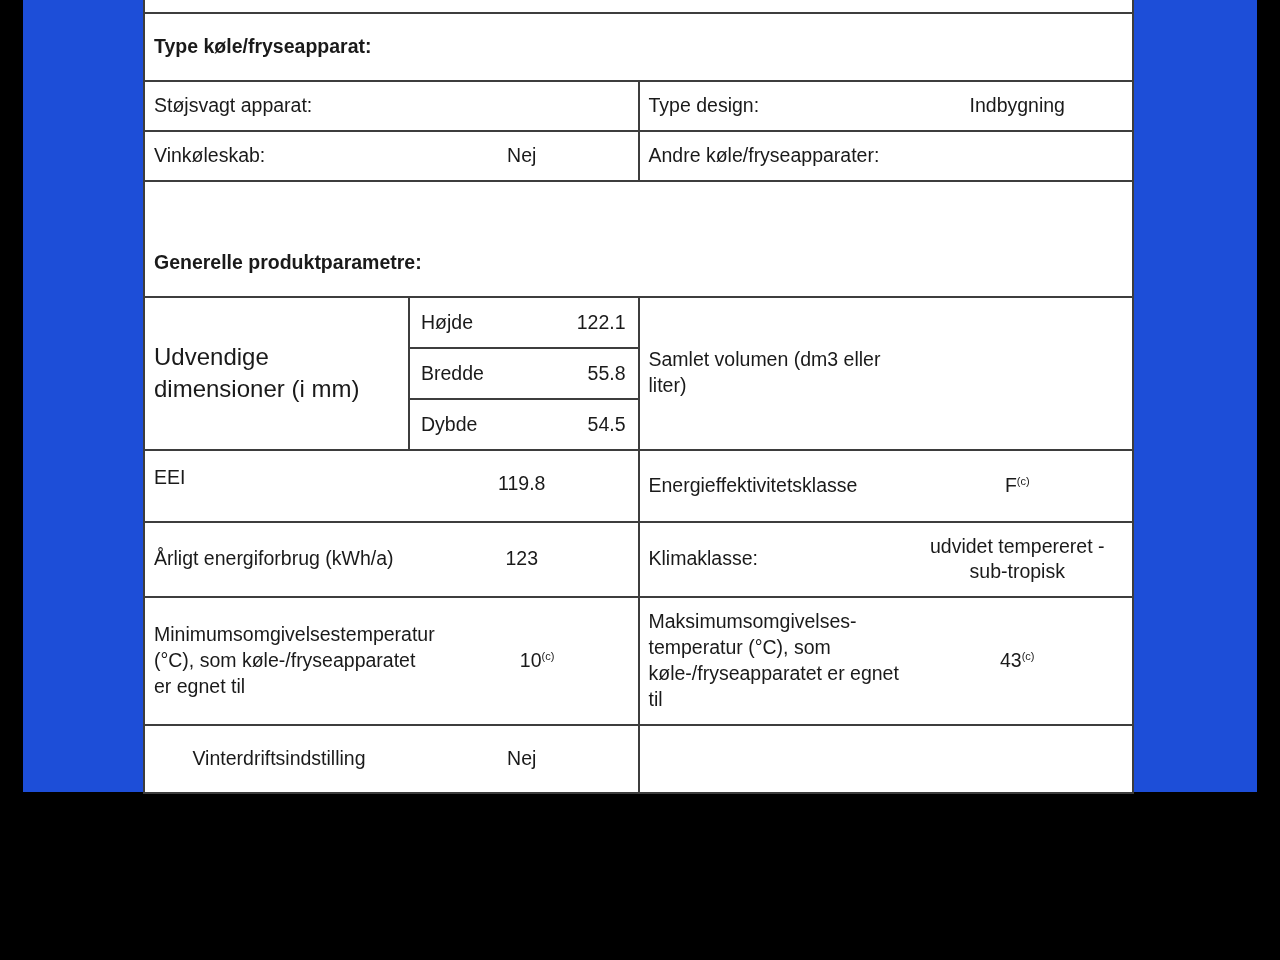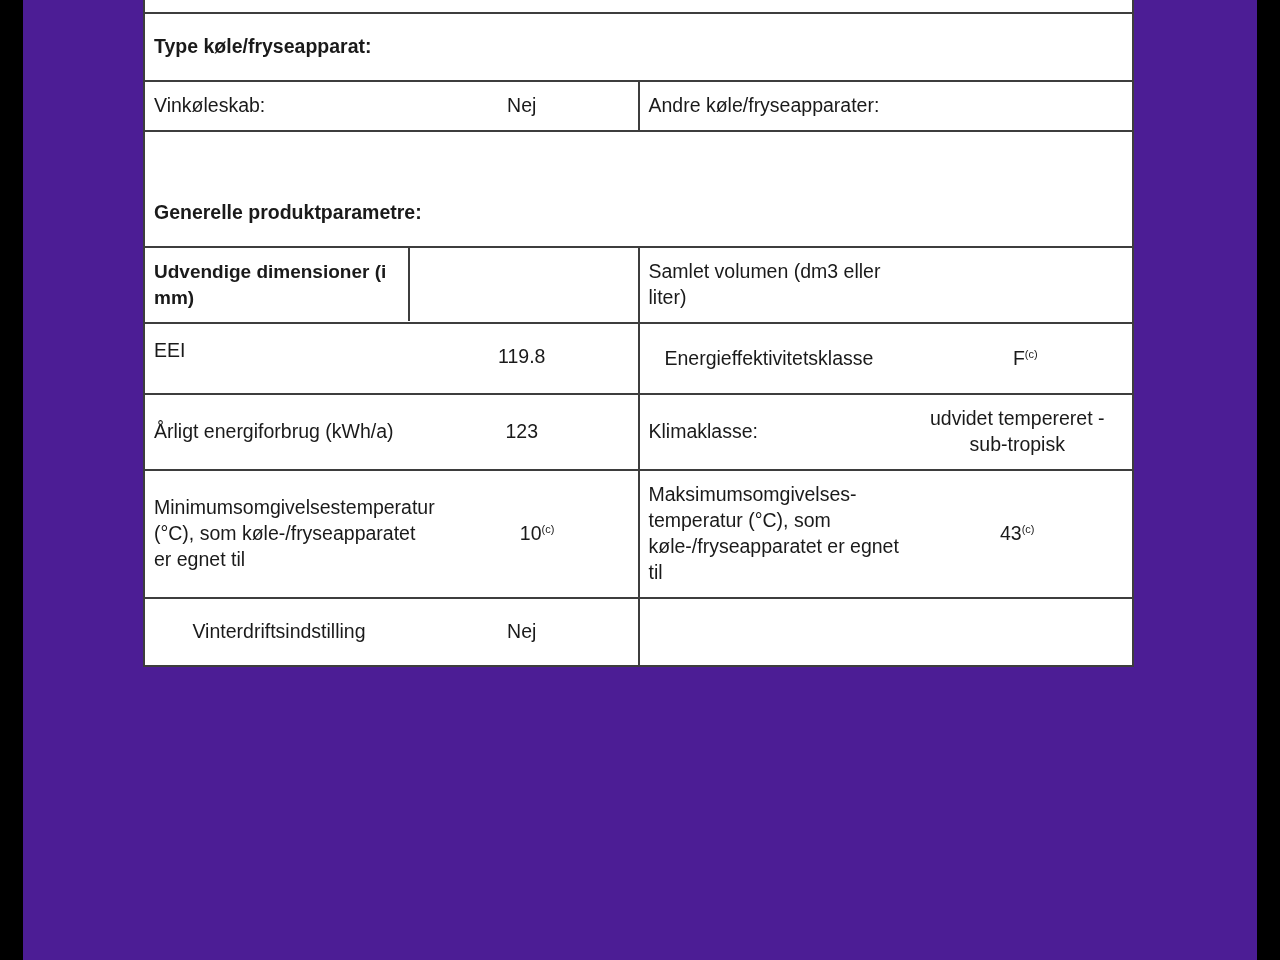--- a/index.html
+++ b/index.html
@@ -12,22 +12,22 @@
     width: 1280px;
     height: 960px;
     font-family: "Liberation Sans", sans-serif;
     overflow: hidden;
   }
   #page {
     position: absolute;
     left: 23px;
     top: 0;
     width: 1234px;
-    height: 960px;
-    background: #4c1d95;
+    height: 792px;
+    background: #1d4ed8;
   }
   #sheet {
     position: absolute;
     left: 120px;  
     top: -38px;   
     width: 991px;
     background: #ffffff;
   }
   table.ds {
     border-collapse: collapse;
@@ -97,24 +97,23 @@
   .dimcell .d-val {
     flex: 1 1 auto;
     padding: 13px 12px 13px 0;
     font-size: 19.5px;
     color: #1a1a1a;
     text-align: right;
   }
   .nopad { padding: 0 !important; }
   .dimlabelcell {
     padding: 11px 10px 11px 9px;
-    font-size: 19px;
-    line-height: 1.33;
-    color: #1a1a1a;
-    font-weight: bold;
+    font-size: 24px;
+    line-height: 1.33;
+    color: #1a1a1a;
   }
 </style>
 </head>
 <body>
 
 <div id="page">
   <div id="sheet">
     <table class="ds">
 
       <tbody>
@@ -126,20 +125,34 @@
           </div>
         </td>
       </tr>
 
       <tr>
         <td colspan="2">
           <div class="cellpad lbl" style="font-weight:bold;padding-top:20px;padding-bottom:20px;">Type køle/fryseapparat:</div>
         </td>
       </tr>
 
+      <tr>
+        <td style="width:475px;">
+          <div class="pairrow">
+            <div class="p-lbl">Støjsvagt apparat:</div>
+            <div class="p-val"></div>
+          </div>
+        </td>
+        <td>
+          <div class="pairrow wide">
+            <div class="p-lbl">Type design:</div>
+            <div class="p-val">Indbygning</div>
+          </div>
+        </td>
+      </tr>
 
       <tr>
         <td>
           <div class="pairrow">
             <div class="p-lbl">Vinkøleskab:</div>
             <div class="p-val">Nej</div>
           </div>
         </td>
         <td>
           <div class="pairrow wide">
@@ -155,40 +168,70 @@
         </td>
       </tr>
 
 
       <tr>
         <td class="nopad">
           <div style="display:flex;align-items:stretch;">
             <div style="flex:0 0 263px;display:flex;align-items:center;border-right:2px solid #3d3d3d;">
               <div class="dimlabelcell">Udvendige dimensioner (i mm)</div>
             </div>
+            <div style="flex:1 1 auto;">
+              <table class="dim">
+                <tbody>
+                      <tr>
+                  <td>
+                    <div class="dimcell">
+                      <div class="d-lbl">Højde</div>
+                      <div class="d-val">122.1</div>
+                    </div>
+                  </td>
+                </tr>
+                <tr>
+                  <td>
+                    <div class="dimcell">
+                      <div class="d-lbl">Bredde</div>
+                      <div class="d-val">55.8</div>
+                    </div>
+                  </td>
+                </tr>
+                <tr>
+                  <td>
+                    <div class="dimcell">
+                      <div class="d-lbl">Dybde</div>
+                      <div class="d-val">54.5</div>
+                    </div>
+                  </td>
+                </tr>
+              </tbody>
+                  </table>
+            </div>
           </div>
         </td>
         <td>
           <div class="pairrow wide">
             <div class="p-lbl">Samlet volumen (dm3 eller liter)</div>
             <div class="p-val"></div>
           </div>
         </td>
       </tr>
 
       <tr>
         <td>
           <div class="pairrow">
             <div class="p-lbl" style="padding-top:4px;padding-bottom:20px;">EEI</div>
             <div class="p-val" style="padding-top:20px;padding-bottom:24px;">119.8</div>
           </div>
         </td>
         <td>
           <div class="pairrow wide">
-            <div class="p-lbl" style="padding-top:20px;padding-bottom:20px;margin-left:16px;">Energieffektivitetsklasse</div>
+            <div class="p-lbl" style="padding-top:20px;padding-bottom:20px;">Energieffektivitetsklasse</div>
             <div class="p-val" style="padding-top:20px;padding-bottom:20px;"><span>F</span><span class="sup">(c)</span></div>
           </div>
         </td>
       </tr>
 
 
       <tr>
         <td>
           <div class="pairrow">
             <div class="p-lbl">Årligt energiforbrug (kWh/a)</div>

